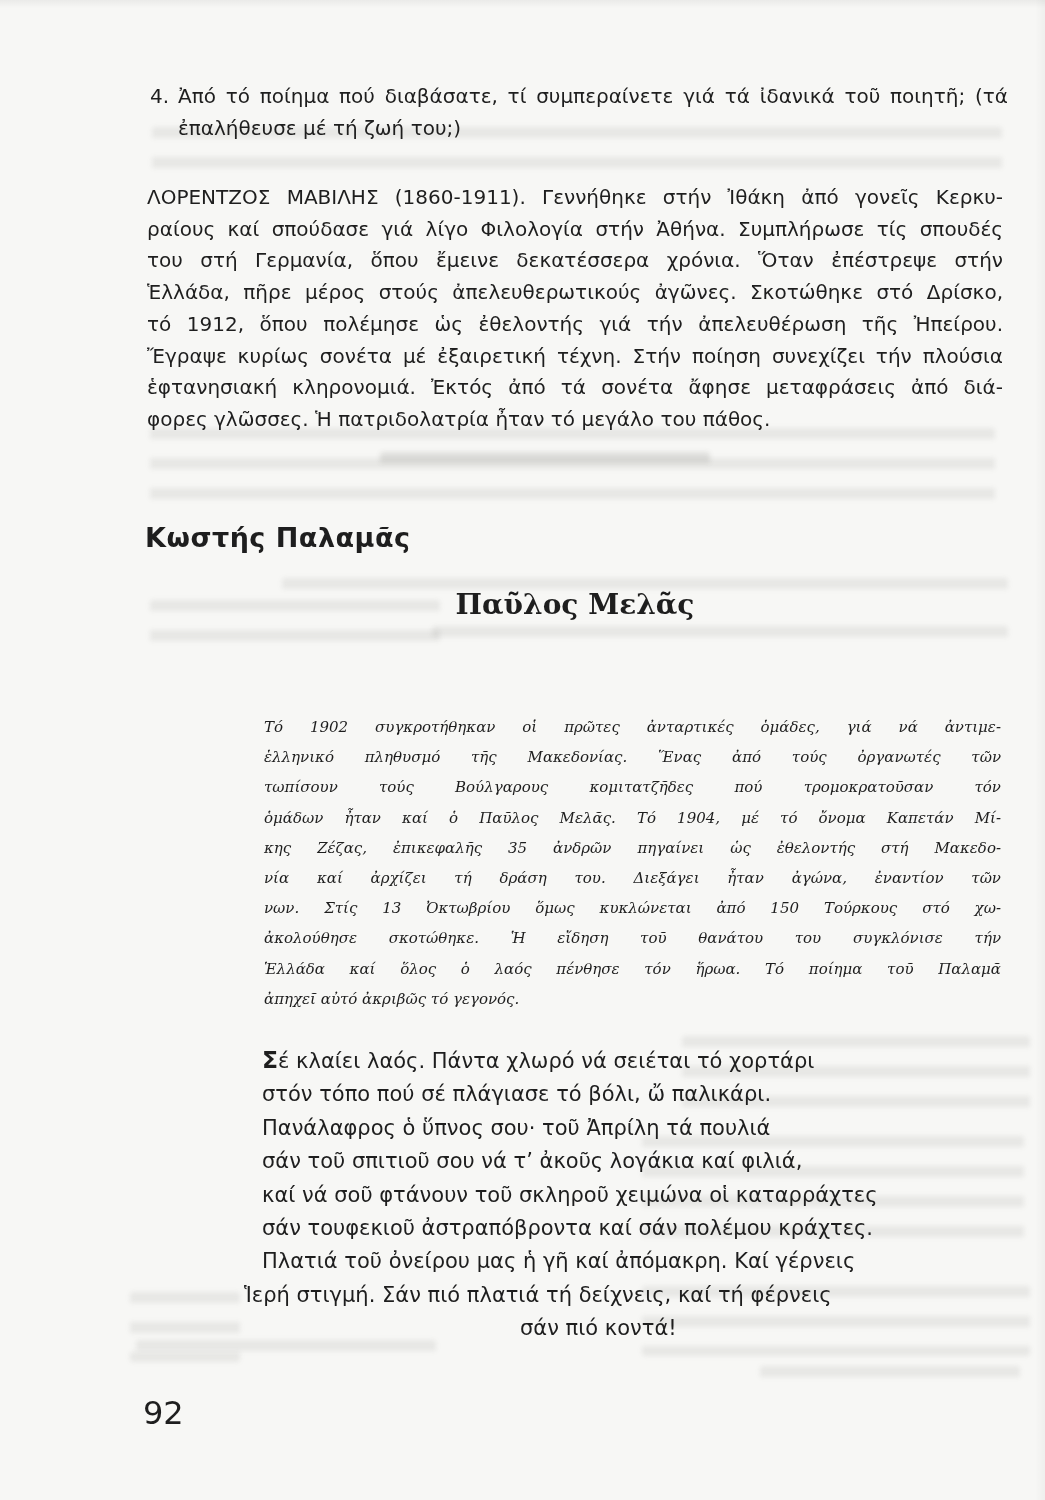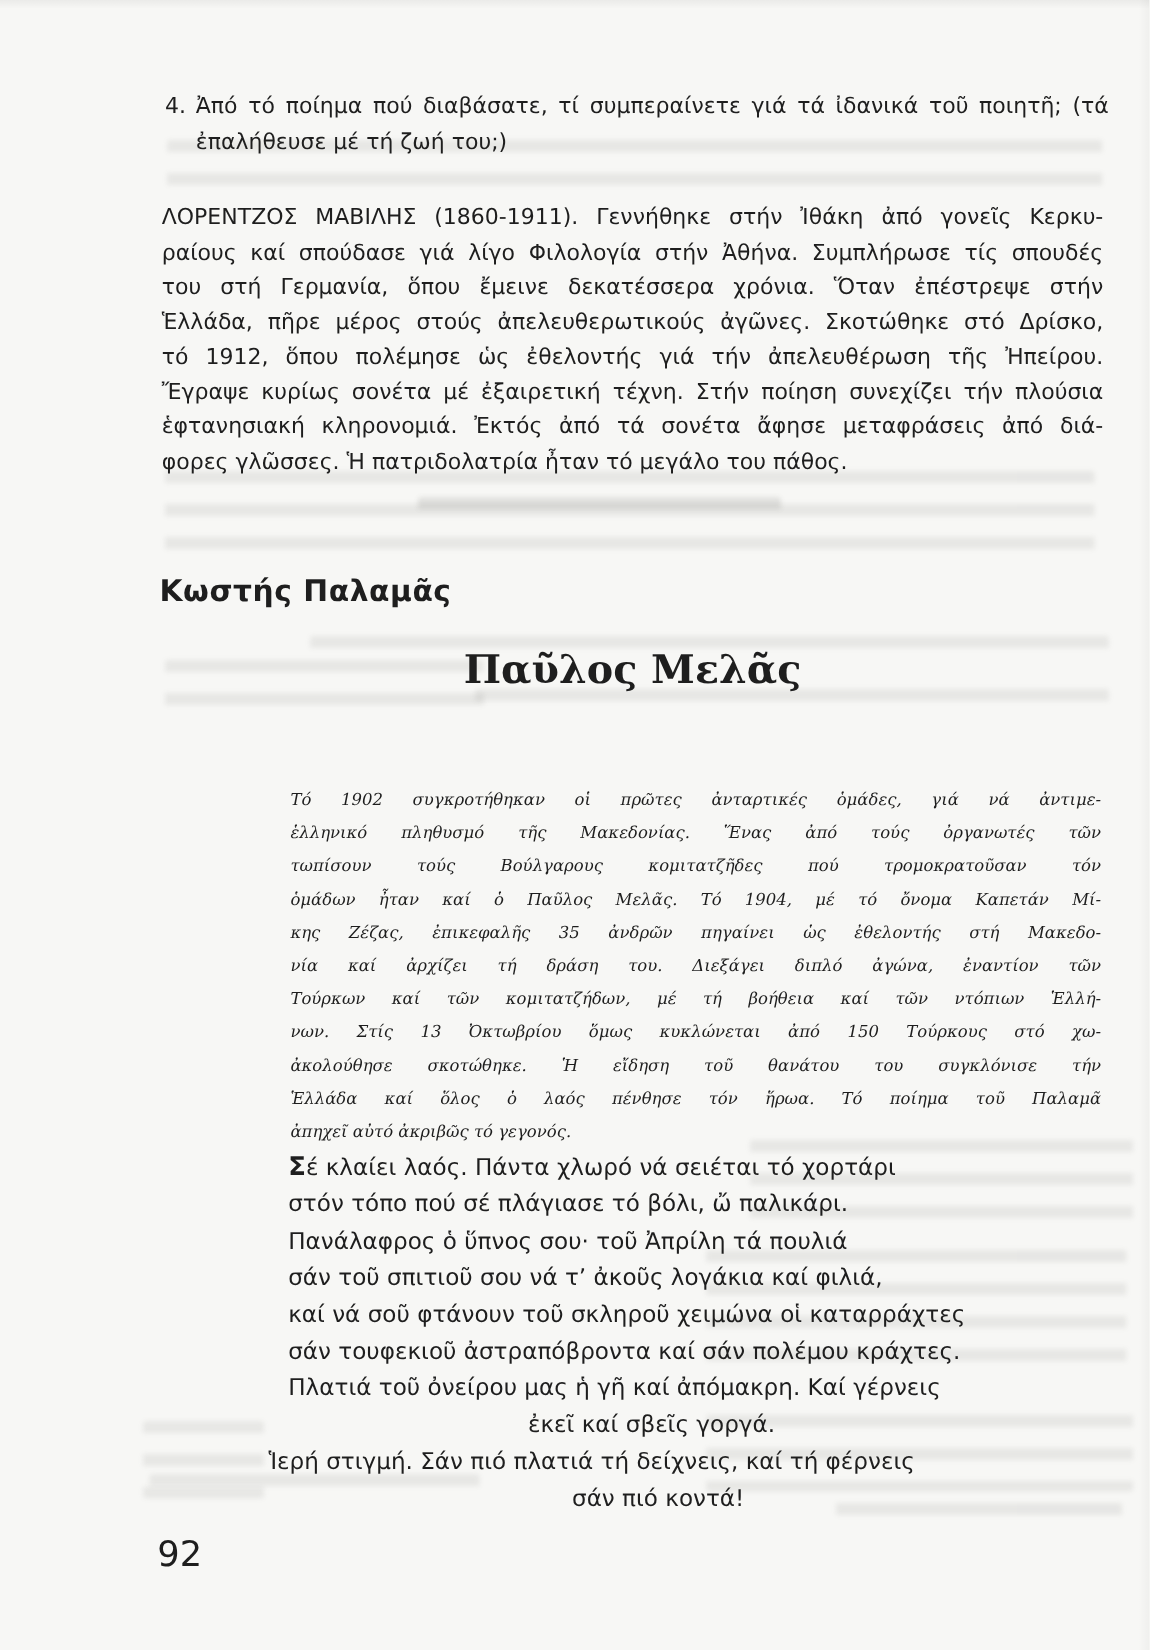--- a/index.html
+++ b/index.html
@@ -45,21 +45,21 @@
 
   .author-heading {
     position: absolute; left: 145px; top: 522px;
     font-size: 27px; font-weight: 700; letter-spacing: .5px;
   }
 
   .poem-title {
     position: absolute; left: 147px; top: 588px; width: 856px;
     text-align: center;
     font-family: "DejaVu Serif", serif;
-    font-weight: 700; font-size: 36px;
+    font-weight: 700; font-size: 28px;
   }
 
   .intro {
     position: absolute; left: 264px; top: 664px; width: 737px;
     font-family: "DejaVu Serif", serif;
     font-style: italic;
     font-size: 15px; line-height: 30.2px; margin-top: 48px;
   }
 
   .poem {
@@ -115,34 +115,32 @@
 <div class="author-heading">Κωστής Παλαμᾶς</div>
 
 <div class="poem-title">Παῦλος Μελᾶς</div>
 
 <div class="intro">
   <div class="stretch">Τό 1902 συγκροτήθηκαν οἱ πρῶτες ἀνταρτικές ὁμάδες, γιά νά ἀντιμε-</div>
   <div class="stretch">ἑλληνικό πληθυσμό τῆς Μακεδονίας. Ἕνας ἀπό τούς ὀργανωτές τῶν</div>
   <div class="stretch">τωπίσουν τούς Βούλγαρους κομιτατζῆδες πού τρομοκρατοῦσαν τόν</div>
   <div class="stretch">ὁμάδων ἦταν καί ὁ Παῦλος Μελᾶς. Τό 1904, μέ τό ὄνομα Καπετάν Μί-</div>
   <div class="stretch">κης Ζέζας, ἐπικεφαλῆς 35 ἀνδρῶν πηγαίνει ὡς ἐθελοντής στή Μακεδο-</div>
-  <div class="stretch">νία καί ἀρχίζει τή δράση του. Διεξάγει διπλό ἀγώνα, ἐναντίον τῶν</div>
-  <div class="stretch">Τούρκων καί τῶν κομιτατζήδων, μέ τή βοήθεια καί τῶν ντόπιων Ἑλλή-</div>
+  <div class="stretch">νία καί ἀρχίζει τή δράση του. Διεξάγει ἦταν ἀγώνα, ἐναντίον τῶν</div>
   <div class="stretch">νων. Στίς 13 Ὀκτωβρίου ὅμως κυκλώνεται ἀπό 150 Τούρκους στό χω-</div>
   <div class="stretch">ἀκολούθησε σκοτώθηκε. Ἡ εἴδηση τοῦ θανάτου του συγκλόνισε τήν</div>
   <div class="stretch">Ἑλλάδα καί ὅλος ὁ λαός πένθησε τόν ἥρωα. Τό ποίημα τοῦ Παλαμᾶ</div>
   <div>ἀπηχεῖ αὐτό ἀκριβῶς τό γεγονός.</div>
 </div>
 
 <div class="poem">
   <div class="poem-line lead-cap">Σέ κλαίει λαός. Πάντα χλωρό νά σειέται τό χορτάρι</div>
   <div class="poem-line">στόν τόπο πού σέ πλάγιασε τό βόλι, ὤ παλικάρι.</div>
   <div class="poem-line">Πανάλαφρος ὁ ὕπνος σου· τοῦ Ἀπρίλη τά πουλιά</div>
   <div class="poem-line">σάν τοῦ σπιτιοῦ σου νά τ’ ἀκοῦς λογάκια καί φιλιά,</div>
   <div class="poem-line">καί νά σοῦ φτάνουν τοῦ σκληροῦ χειμώνα οἱ καταρράχτες</div>
   <div class="poem-line">σάν τουφεκιοῦ ἀστραπόβροντα καί σάν πολέμου κράχτες.</div>
   <div class="poem-line">Πλατιά τοῦ ὀνείρου μας ἡ γῆ καί ἀπόμακρη. Καί γέρνεις</div>
-  <div class="poem-line indent-1">ἐκεῖ καί σβεῖς γοργά.</div>
   <div class="poem-line outdent">Ἱερή στιγμή. Σάν πιό πλατιά τή δείχνεις, καί τή φέρνεις</div>
   <div class="poem-line indent-2">σάν πιό κοντά!</div>
 </div>
 
 <div class="page-number">92</div>
 
 </body></html>

